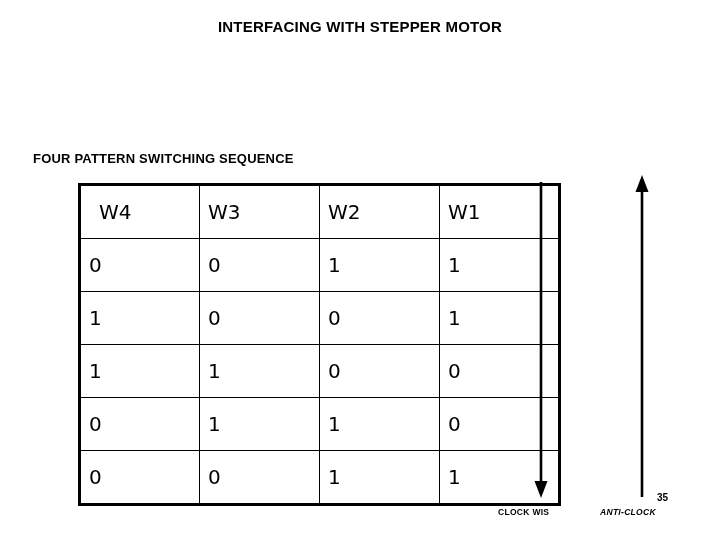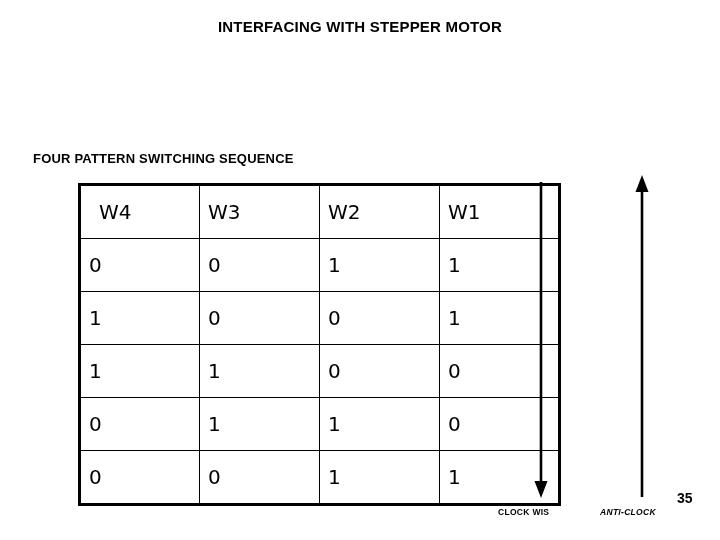--- a/index.html
+++ b/index.html
@@ -102,25 +102,24 @@
     white-space: nowrap;
   }
   #label-clockwise { left: 498px; top: 507px; width: 90px; }
   #label-anticlockwise { left: 600px; top: 507px; width: 90px; font-style: italic; }
 
   
   #page-number {
     position: absolute;
     left: 657px;
     top: 493px;
-    font-size: 14px;
+    font-size: 10px;
     font-weight: bold;
     line-height: 10px;
     white-space: nowrap;
-    margin-left: 20px;
   }
 </style>
 </head>
 <body>
 
 <div id="slide-title">INTERFACING WITH STEPPER MOTOR</div>
 
 <div id="formula-block">
 </div>
 

